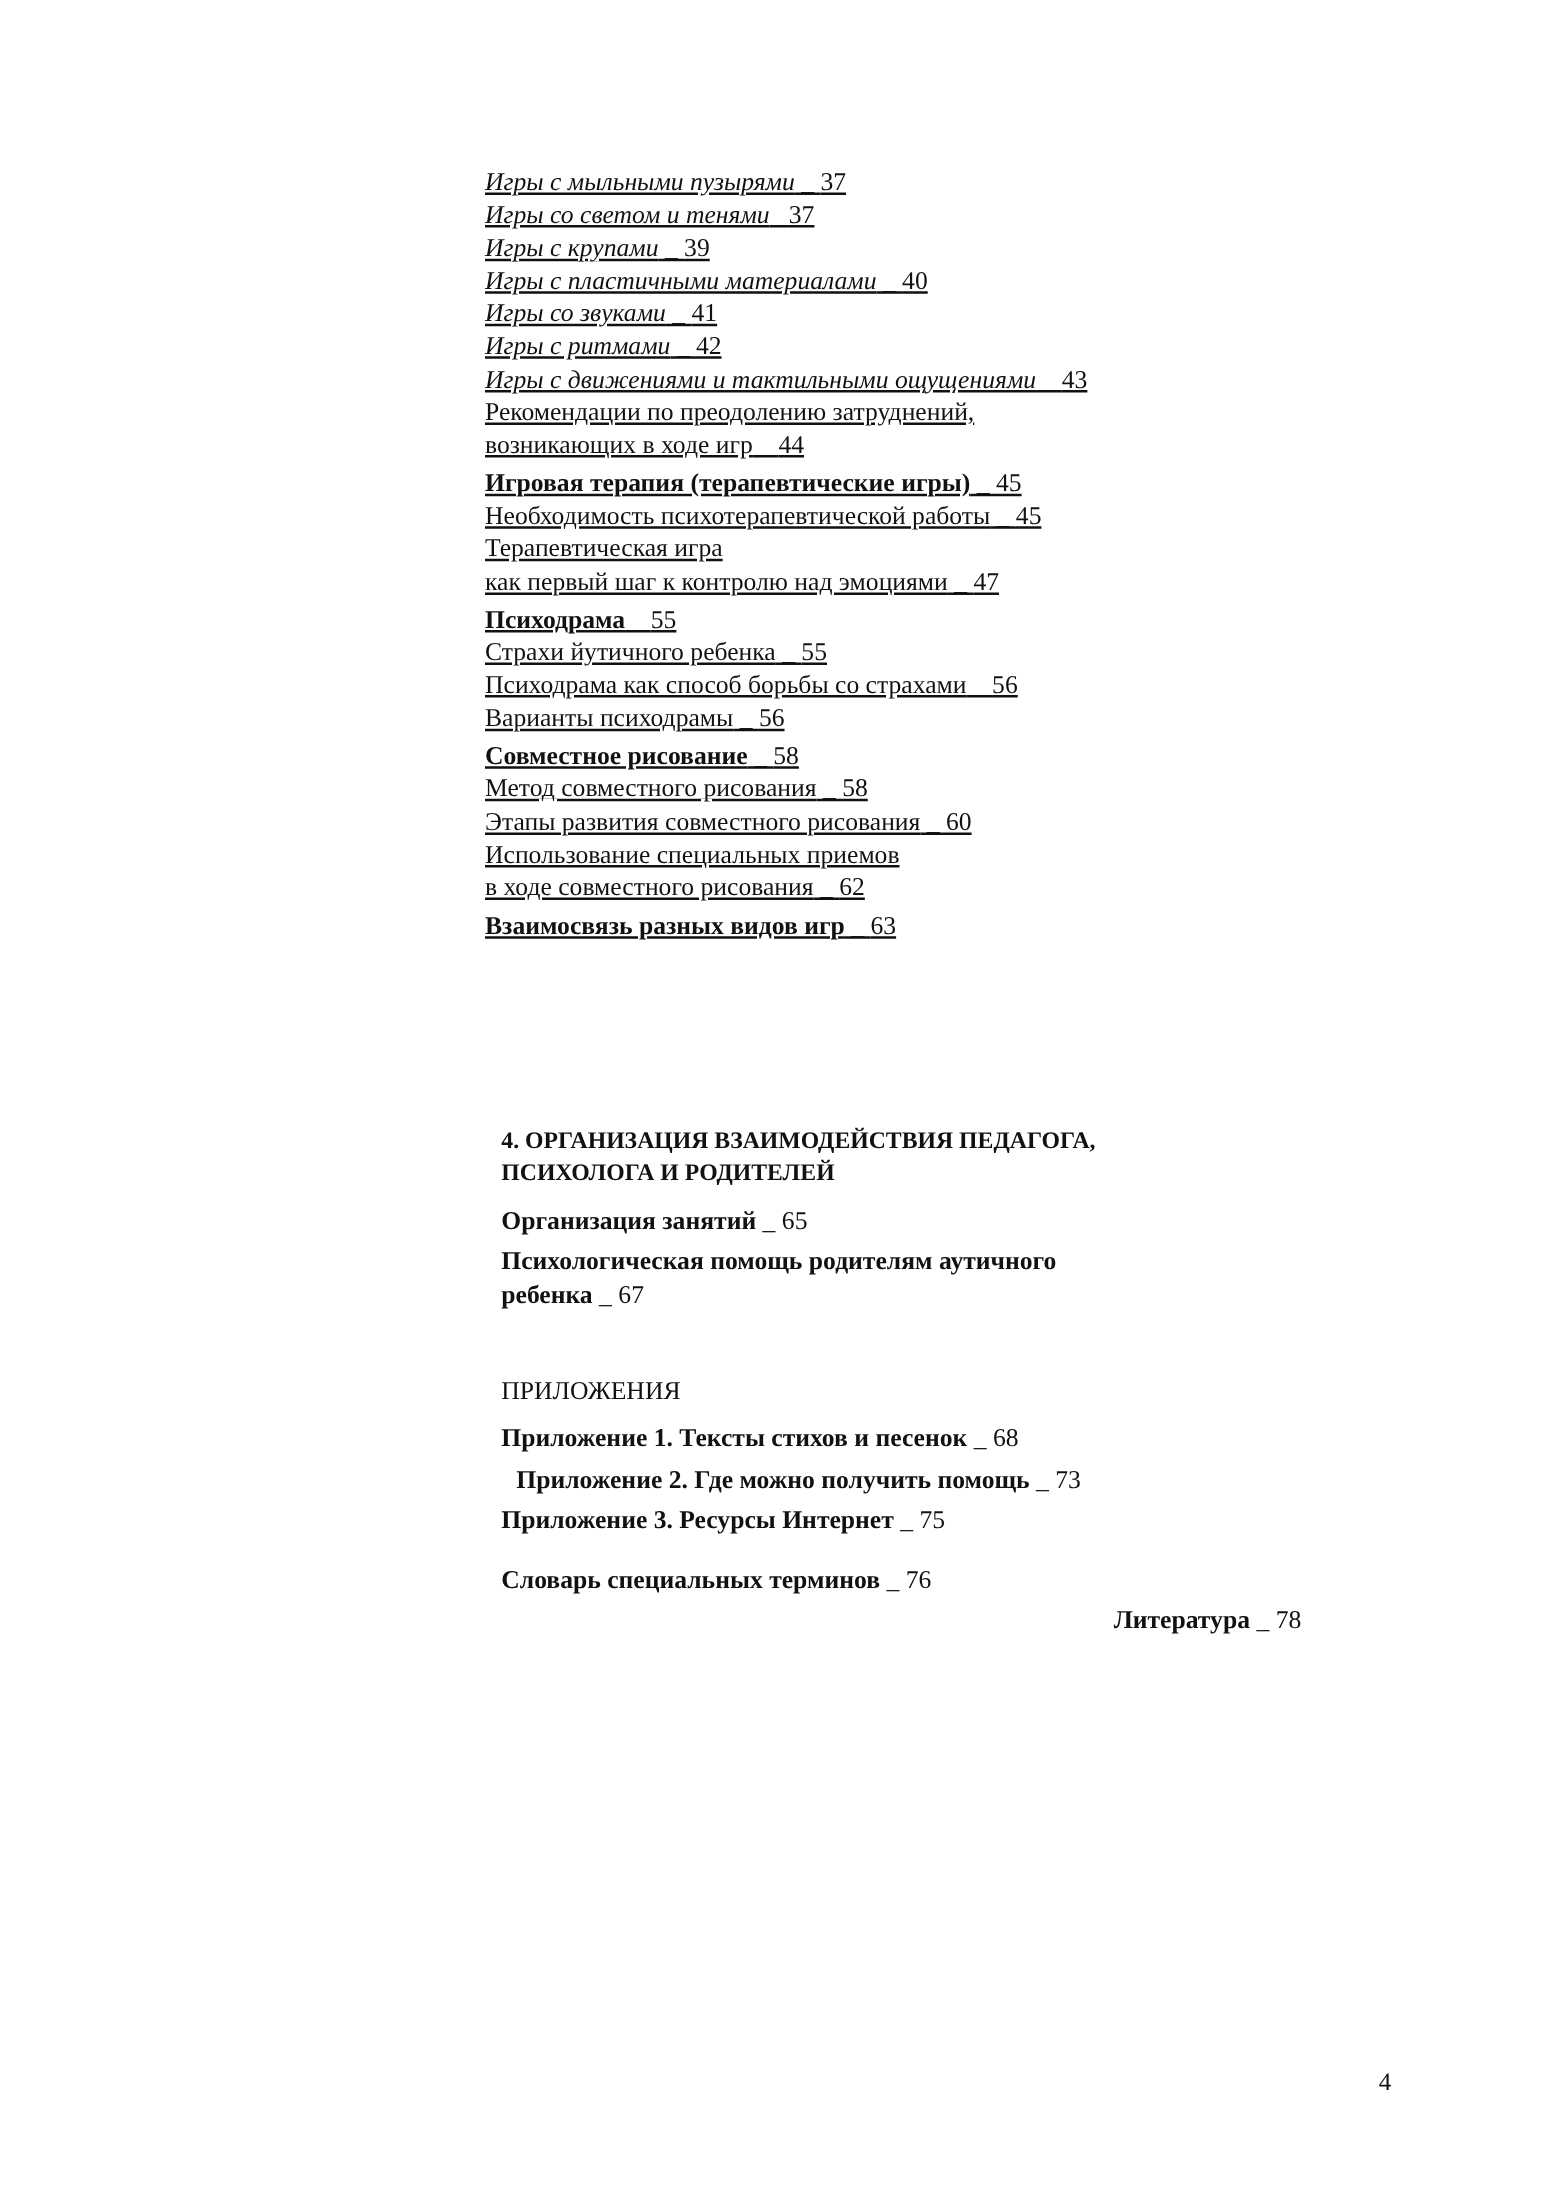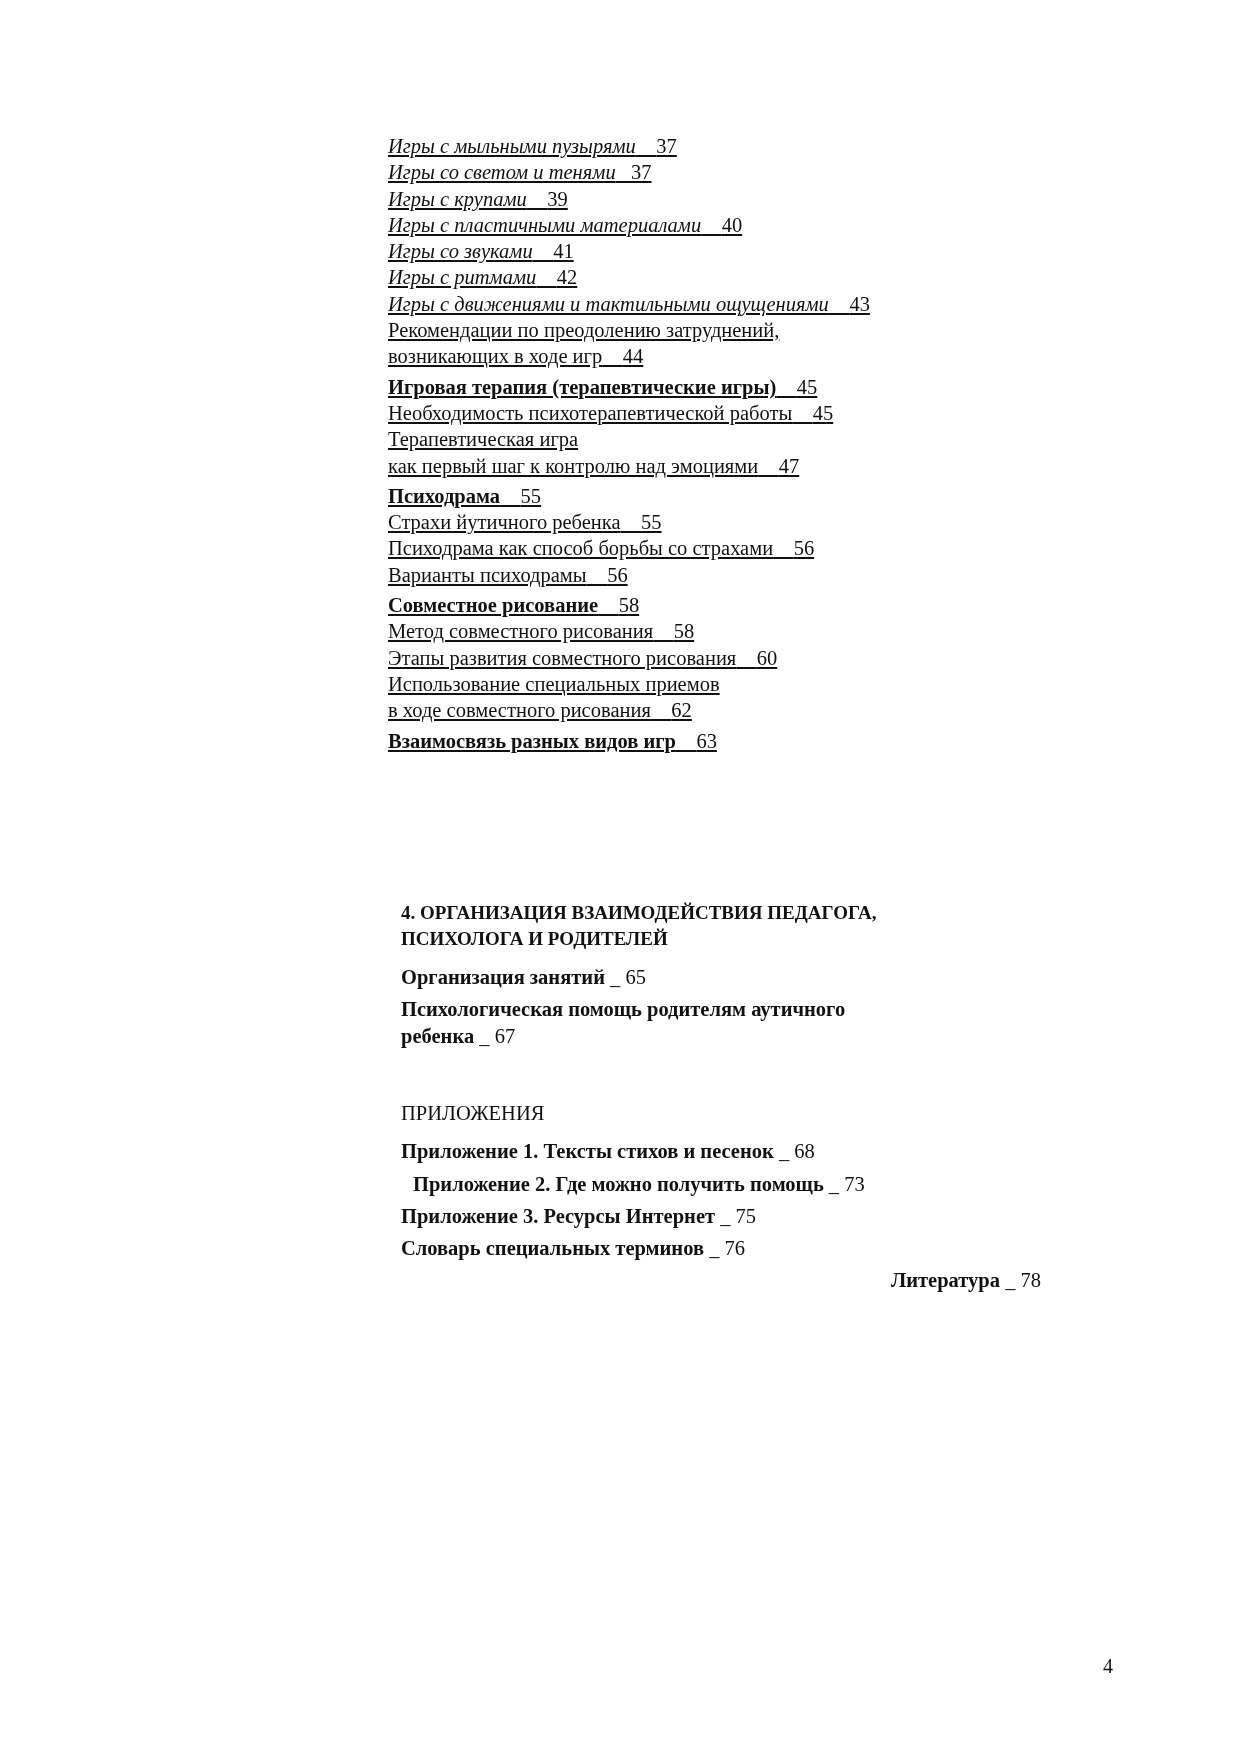--- a/index.html
+++ b/index.html
@@ -58,17 +58,17 @@
   <div class="line bold" style="margin-top: 12px;"><span>Организация занятий</span><span class="pg">  _ </span><span class="pg">65</span></div>
   <div class="line bold" style="margin-top: 6px;"><span>Психологическая помощь родителям аутичного</span></div>
   <div class="line bold"><span>ребенка</span><span class="pg">  _ </span><span class="pg">67</span></div>
 </div>
 
 <div class="block" style="top: 1100px;">
   <div class="line">ПРИЛОЖЕНИЯ</div>
   <div class="line bold" style="margin-top: 12px;"><span>Приложение 1. Тексты стихов и песенок</span><span class="pg">  _ </span><span class="pg">68</span></div>
   <div class="line bold" style="margin-top: 6px; margin-left: 12px;"><span>Приложение 2. Где можно получить помощь</span><span class="pg">  _ </span><span class="pg">73</span></div>
   <div class="line bold" style="margin-top: 6px;"><span>Приложение 3. Ресурсы Интернет</span><span class="pg">  _ </span><span class="pg">75</span></div>
-  <div class="line bold" style="margin-top: 6px;"><span>Словарь специальных терминов</span><span class="pg">  _ </span><span class="pg">76</span></div>
+  <div class="line bold" style="margin-top: 22px;"><span>Словарь специальных терминов</span><span class="pg">  _ </span><span class="pg">76</span></div>
   <div class="line bold" style="margin-top: 6px; text-align: right;"><span>Литература</span><span class="pg">  _ </span><span class="pg">78</span></div>
 </div>
 
 <div class="page-number">4</div>
 
 </body></html>

